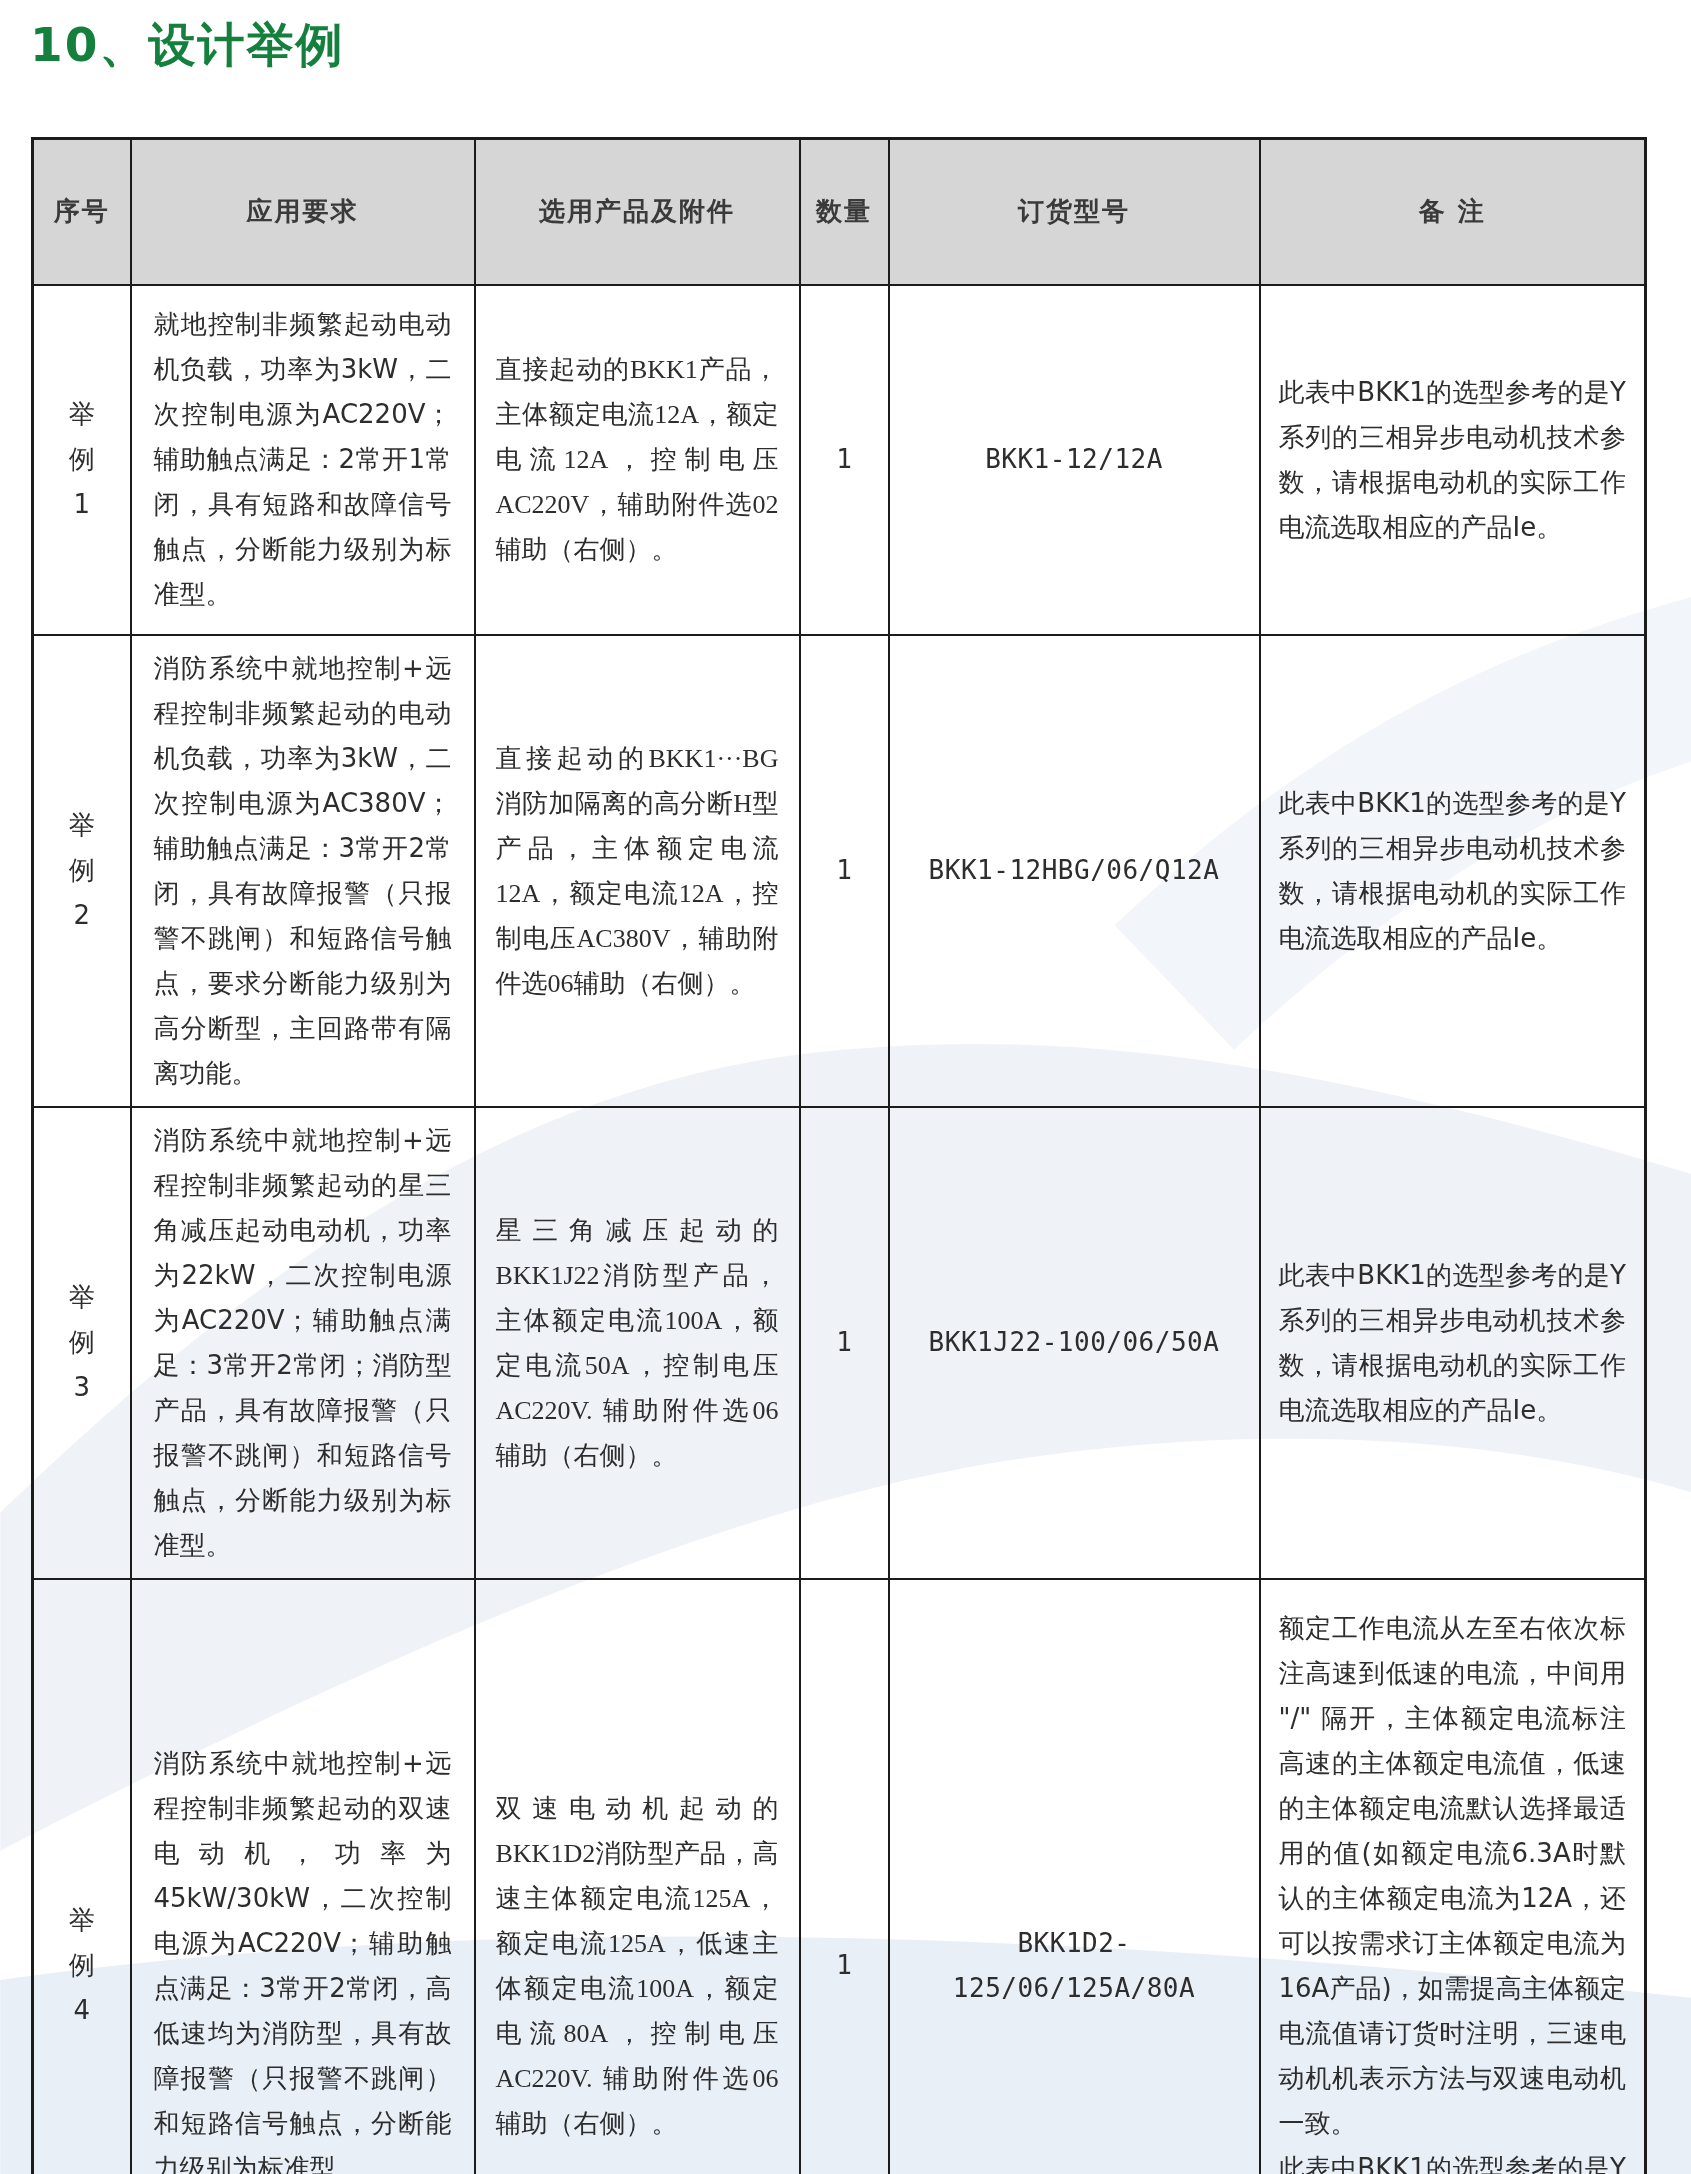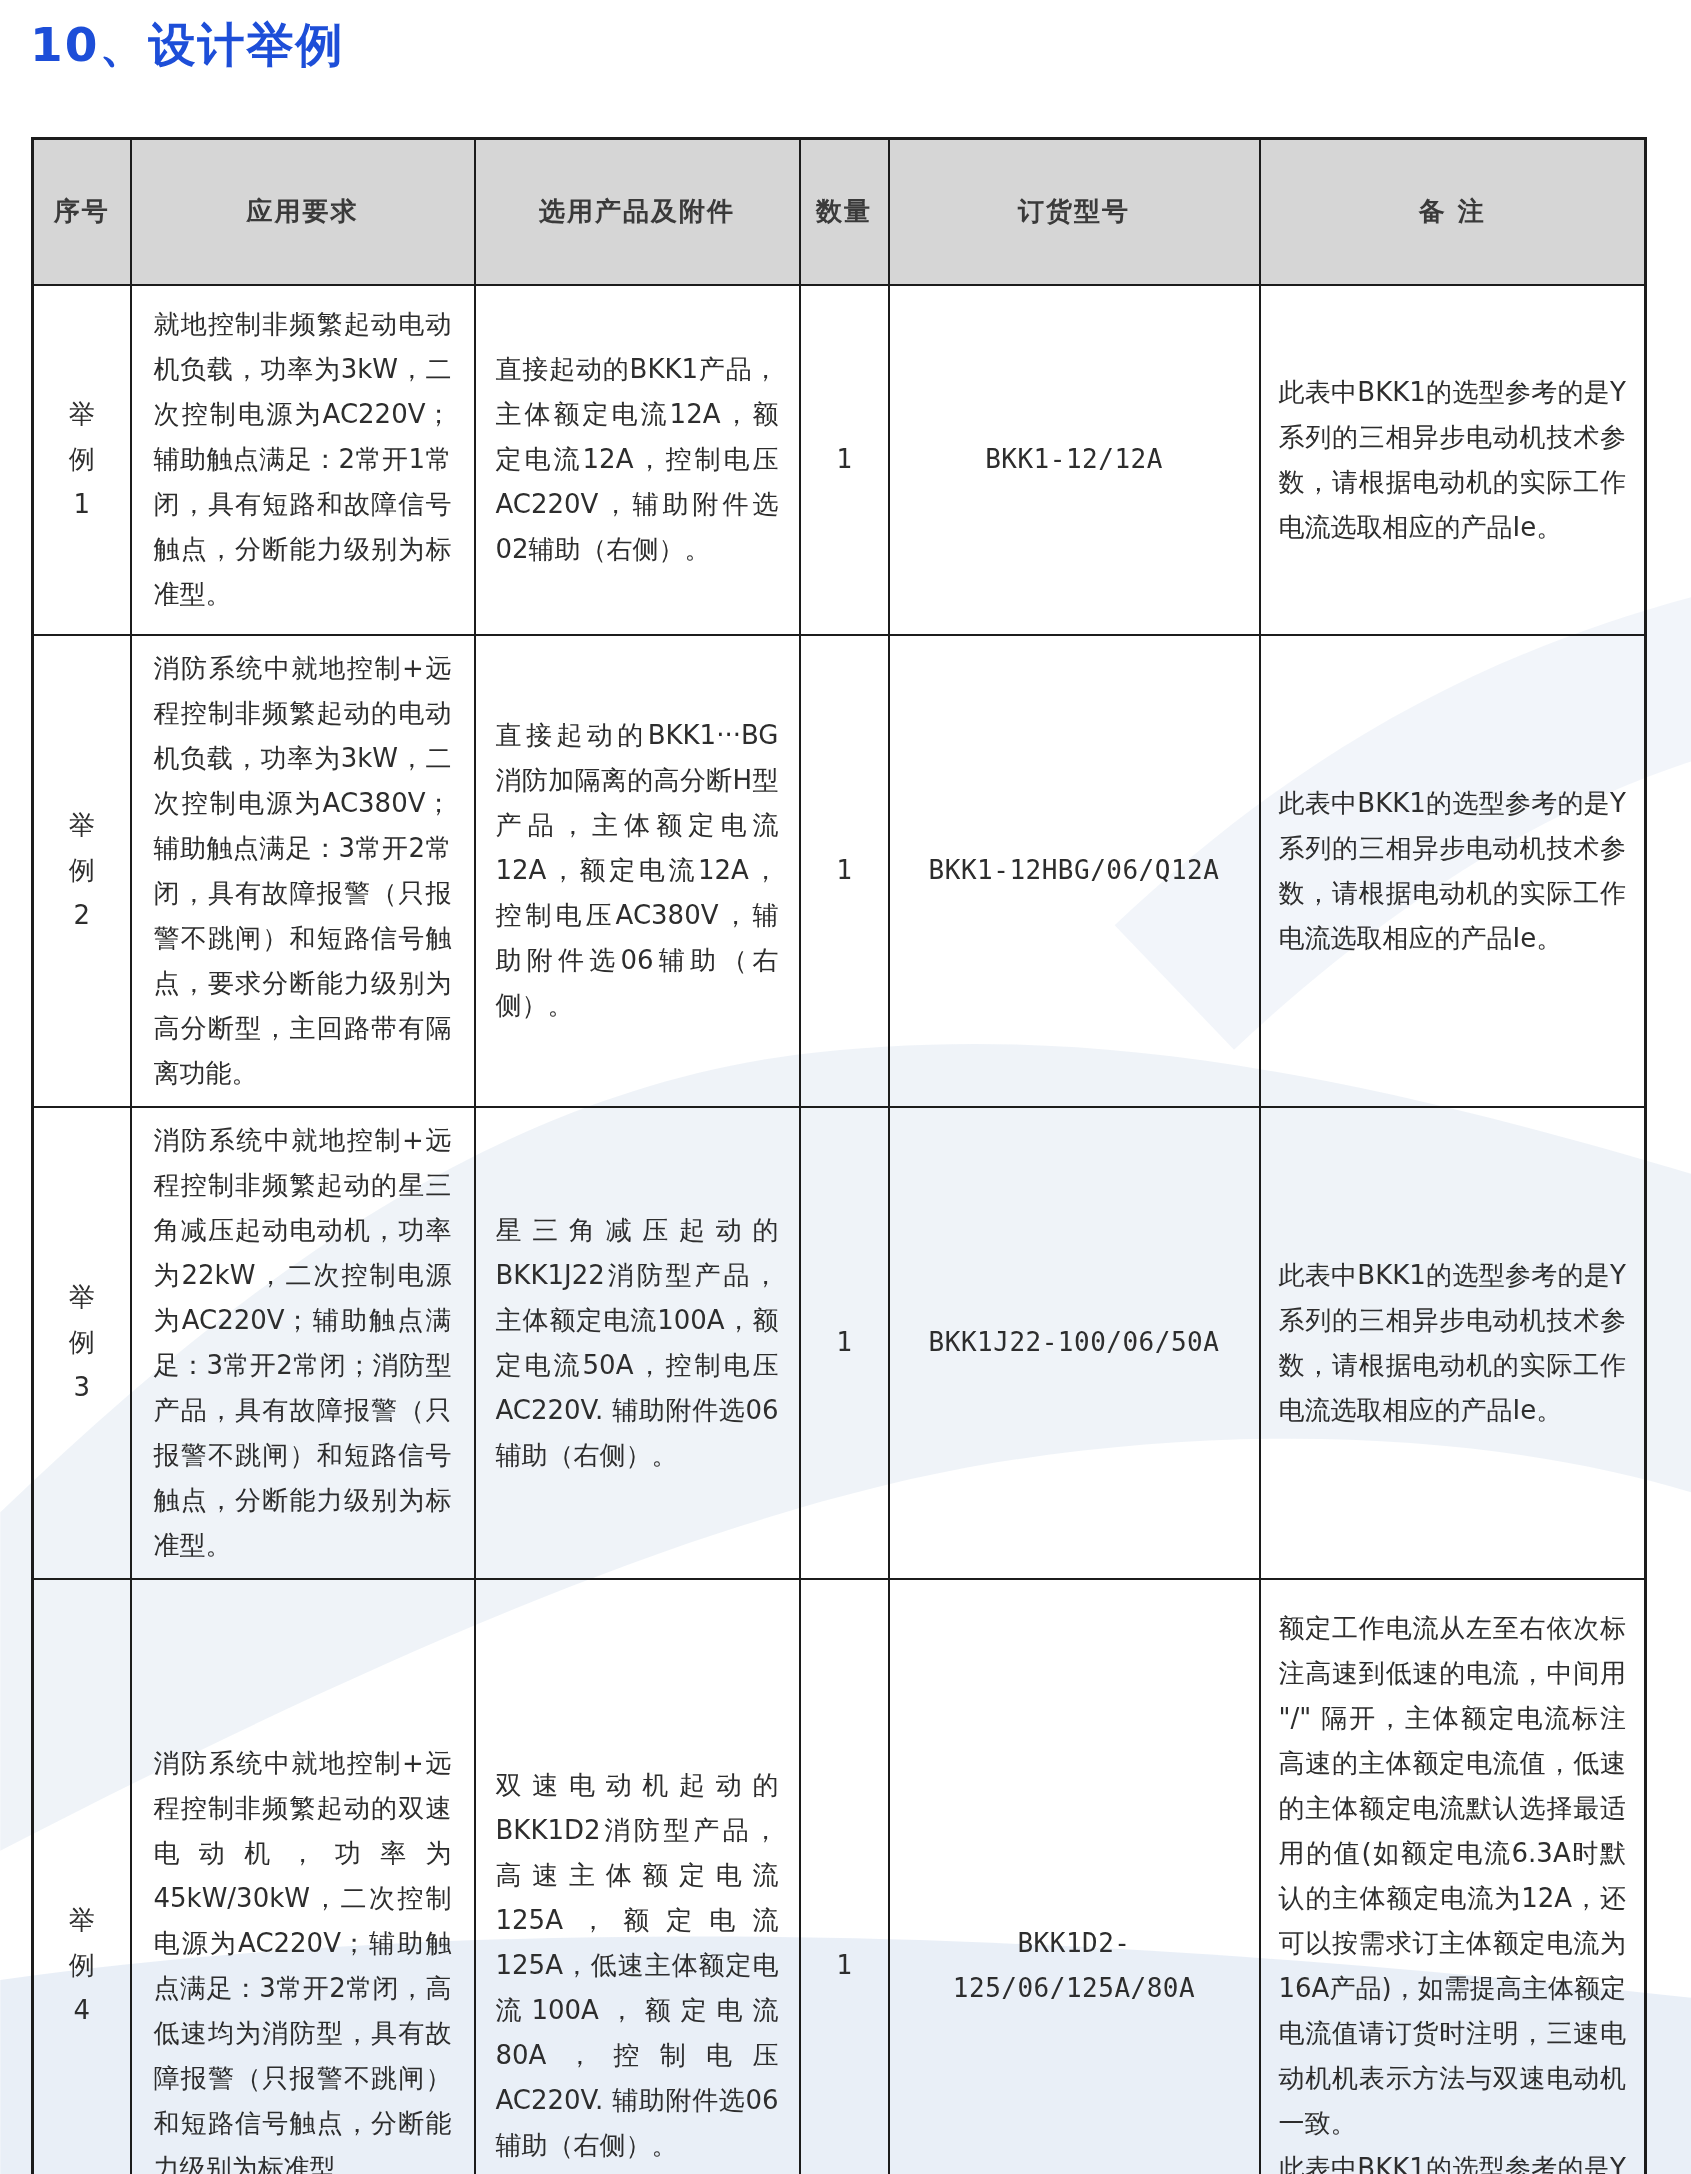--- a/index.html
+++ b/index.html
@@ -25,21 +25,21 @@
     pointer-events: none;
   }
   .page-title {
     position: absolute;
     left: 30px;
     top: 14px;
     margin: 0;
     font-size: 47px;
     font-weight: 700;
     letter-spacing: 2px;
-    color: #1d4ed8;
+    color: #15803d;
     white-space: nowrap;
   }
   table.design-table {
     position: absolute;
     left: 31px;
     top: 137px;
     width: 1613px;
     border-collapse: collapse;
     table-layout: fixed;
     background: transparent;
@@ -73,20 +73,21 @@
   }
   .cell-requirement {
     text-align: justify;
     text-justify: inter-character;
     padding: 10px 22px;
   }
   .cell-product {
     text-align: justify;
     text-justify: inter-character;
     padding: 22px 20px;
+    font-family: Liberation Serif, serif;
   }
   .cell-quantity {
     text-align: center;
     font-family: "DejaVu Sans Mono", "Liberation Mono", monospace;
     font-size: 25px;
   }
   .cell-model {
     text-align: center;
     font-family: "DejaVu Sans Mono", "Liberation Mono", monospace;
     font-size: 24px;

